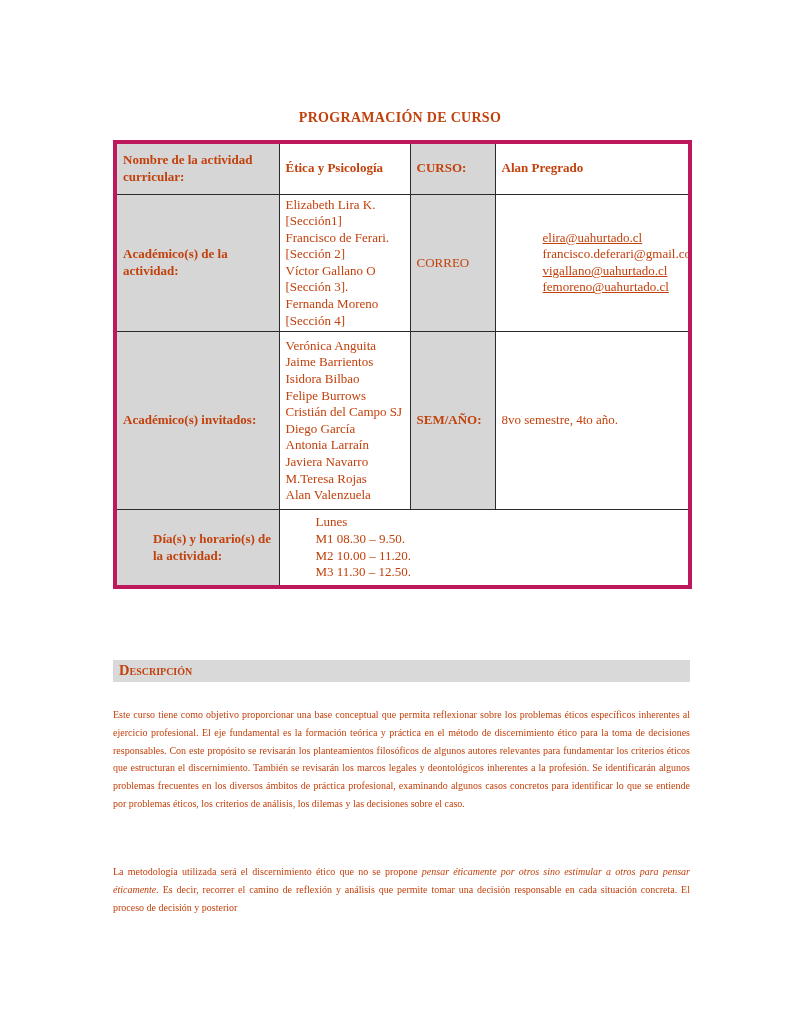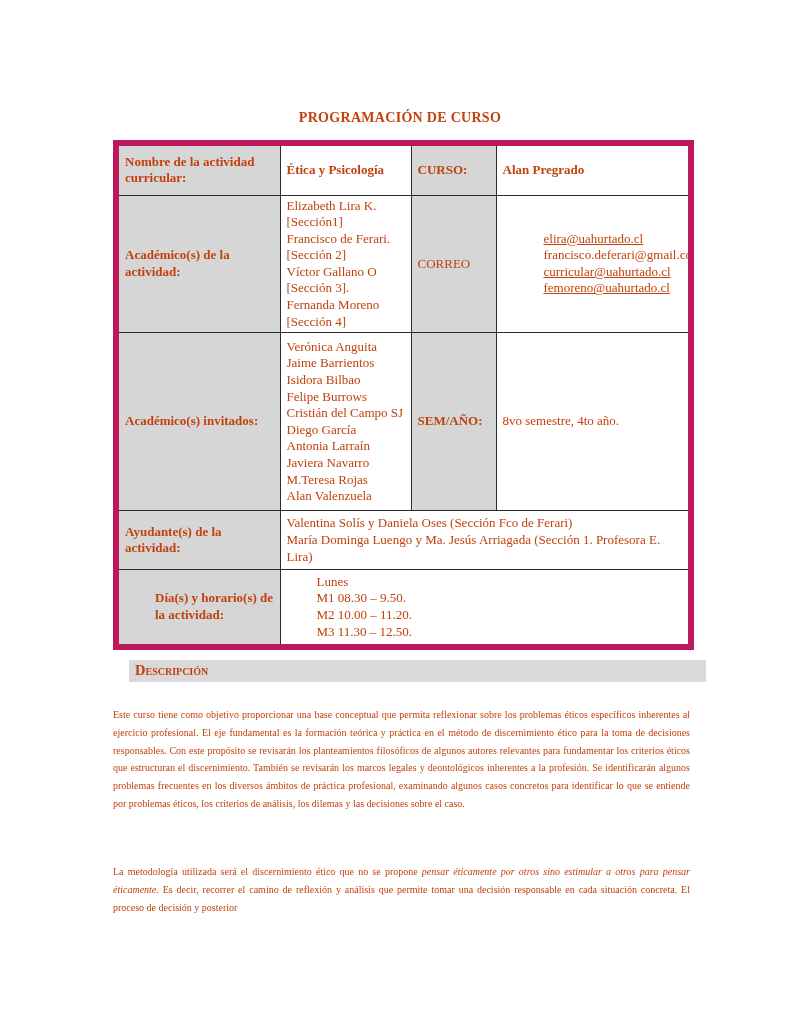--- a/index.html
+++ b/index.html
@@ -23,21 +23,21 @@
     font-weight: 700;
     letter-spacing: 0.3px;
   }
   table.course-table {
     position: absolute;
     top: 140px;
     left: 113px;
     width: 575px;
     border-collapse: collapse;
     table-layout: fixed;
-    border: 6px solid #be185d;
+    border: 4px solid #be185d;
   }
   table.course-table td {
     border: 1px solid #2b2b2b;
     padding: 2px 6px;
     font-size: 13px;
     line-height: 16.6px;
     vertical-align: middle;
     overflow: hidden;
   }
   tr.r1 td { height: 52px; }
@@ -71,21 +71,20 @@
     top: 660px;
     left: 113px;
     width: 577px;
     height: 22px;
     background: #d9d9d9;
     font-variant: small-caps;
     font-weight: 700;
     font-size: 14.5px;
     line-height: 21px;
     padding-left: 6px;
-    margin-left: 16px;
   }
   .para {
     position: absolute;
     left: 113px;
     width: 577px;
     text-align: justify;
     font-size: 10px;
     line-height: 17.8px;
   }
   .para-1 { top: 696px; }
@@ -120,43 +119,38 @@
 Francisco de Ferari.
 [Sección 2]
 Víctor Gallano O
 [Sección 3].
 Fernanda Moreno
 [Sección 4]</td>
         <td class="shade key-cell normal-weight">CORREO</td>
         <td class="emails-cell">
           <div class="email u">elira@uahurtado.cl</div>
           <div class="email">francisco.deferari@gmail.com</div>
-          <div class="email u">curricular@uahurtado.cl</div>
+          <div class="email u">vigallano@uahurtado.cl</div>
           <div class="email u">femoreno@uahurtado.cl</div>
         </td>
       </tr>
       <tr class="r3">
         <td class="shade label-cell">Académico(s) invitados:</td>
         <td class="lines-cell guests-cell">Verónica Anguita
 Jaime Barrientos
 Isidora Bilbao
 Felipe Burrows
 Cristián del Campo SJ
 Diego García
 Antonia Larraín
 Javiera Navarro
 M.Teresa Rojas
 Alan Valenzuela</td>
         <td class="shade key-cell">SEM/AÑO:</td>
         <td>8vo semestre, 4to año.</td>
-      </tr>
-      <tr class="r4">
-        <td class="shade label-cell">Ayudante(s) de la actividad:</td>
-        <td class="lines-cell" colspan="3">Valentina Solís y Daniela Oses (Sección Fco de Ferari)
-María Dominga Luengo y Ma. Jesús Arriagada  (Sección 1. Profesora E. Lira)</td>
       </tr>
       <tr class="r5">
         <td class="shade label-cell">Día(s) y horario(s) de la actividad:</td>
         <td class="lines-cell" colspan="3">Lunes
 M1 08.30 – 9.50.
 M2 10.00 – 11.20.
 M3 11.30 – 12.50.</td>
       </tr>
     </tbody>
   </table>

